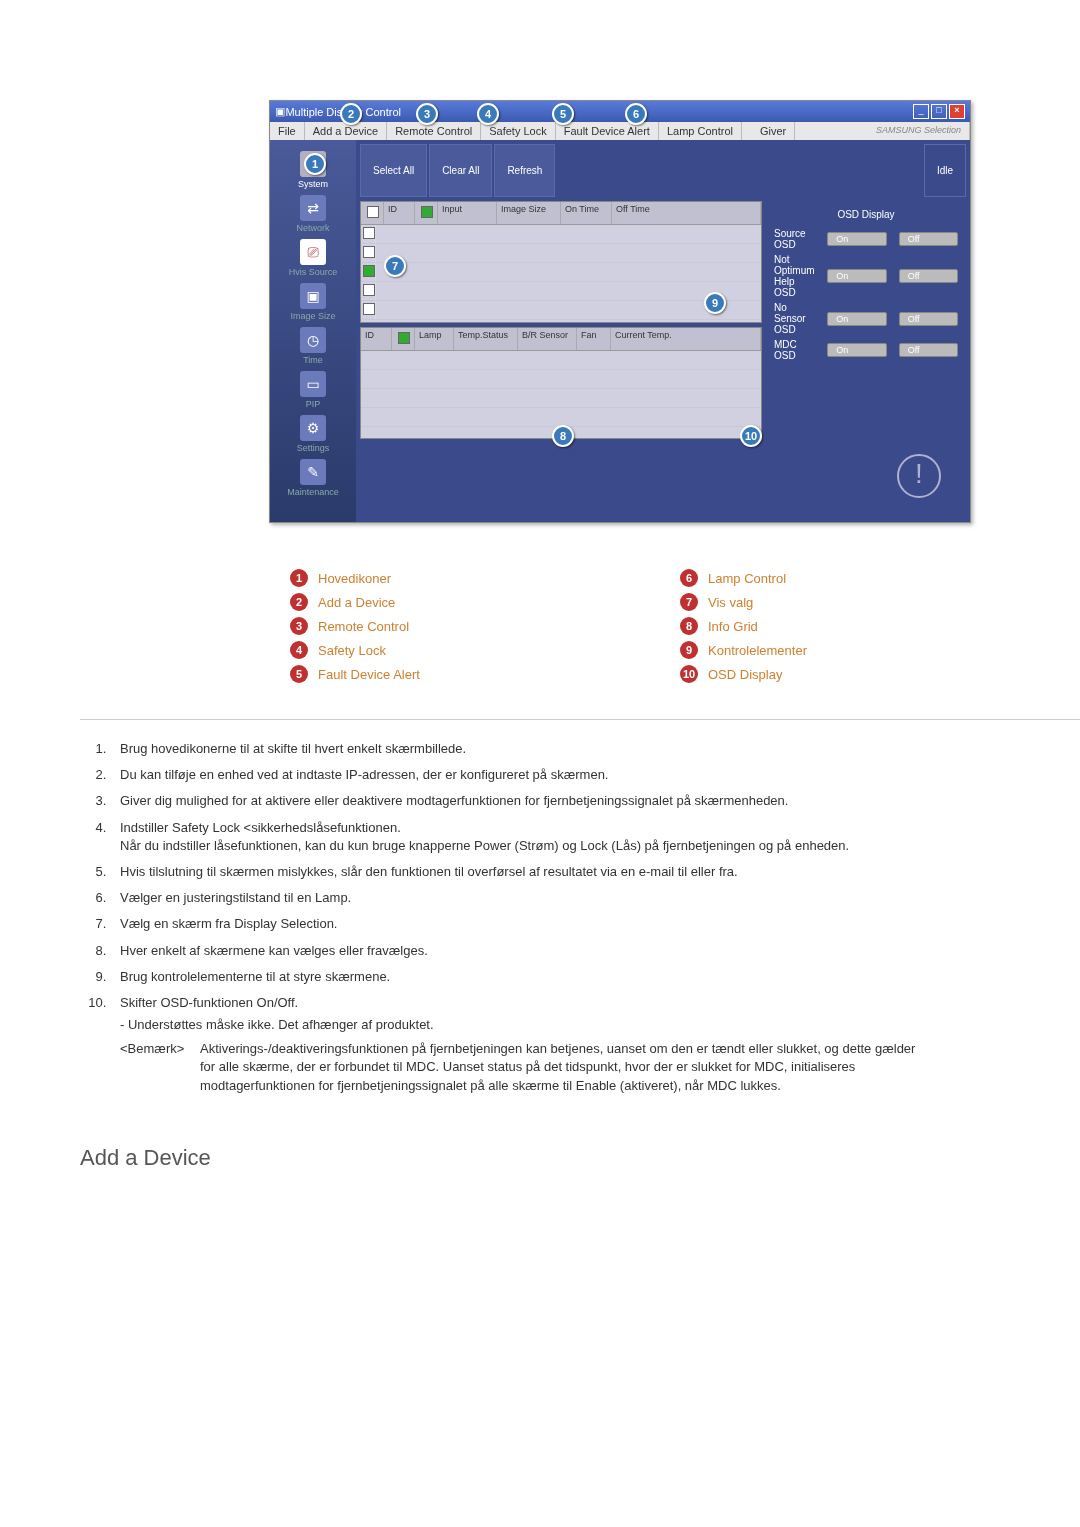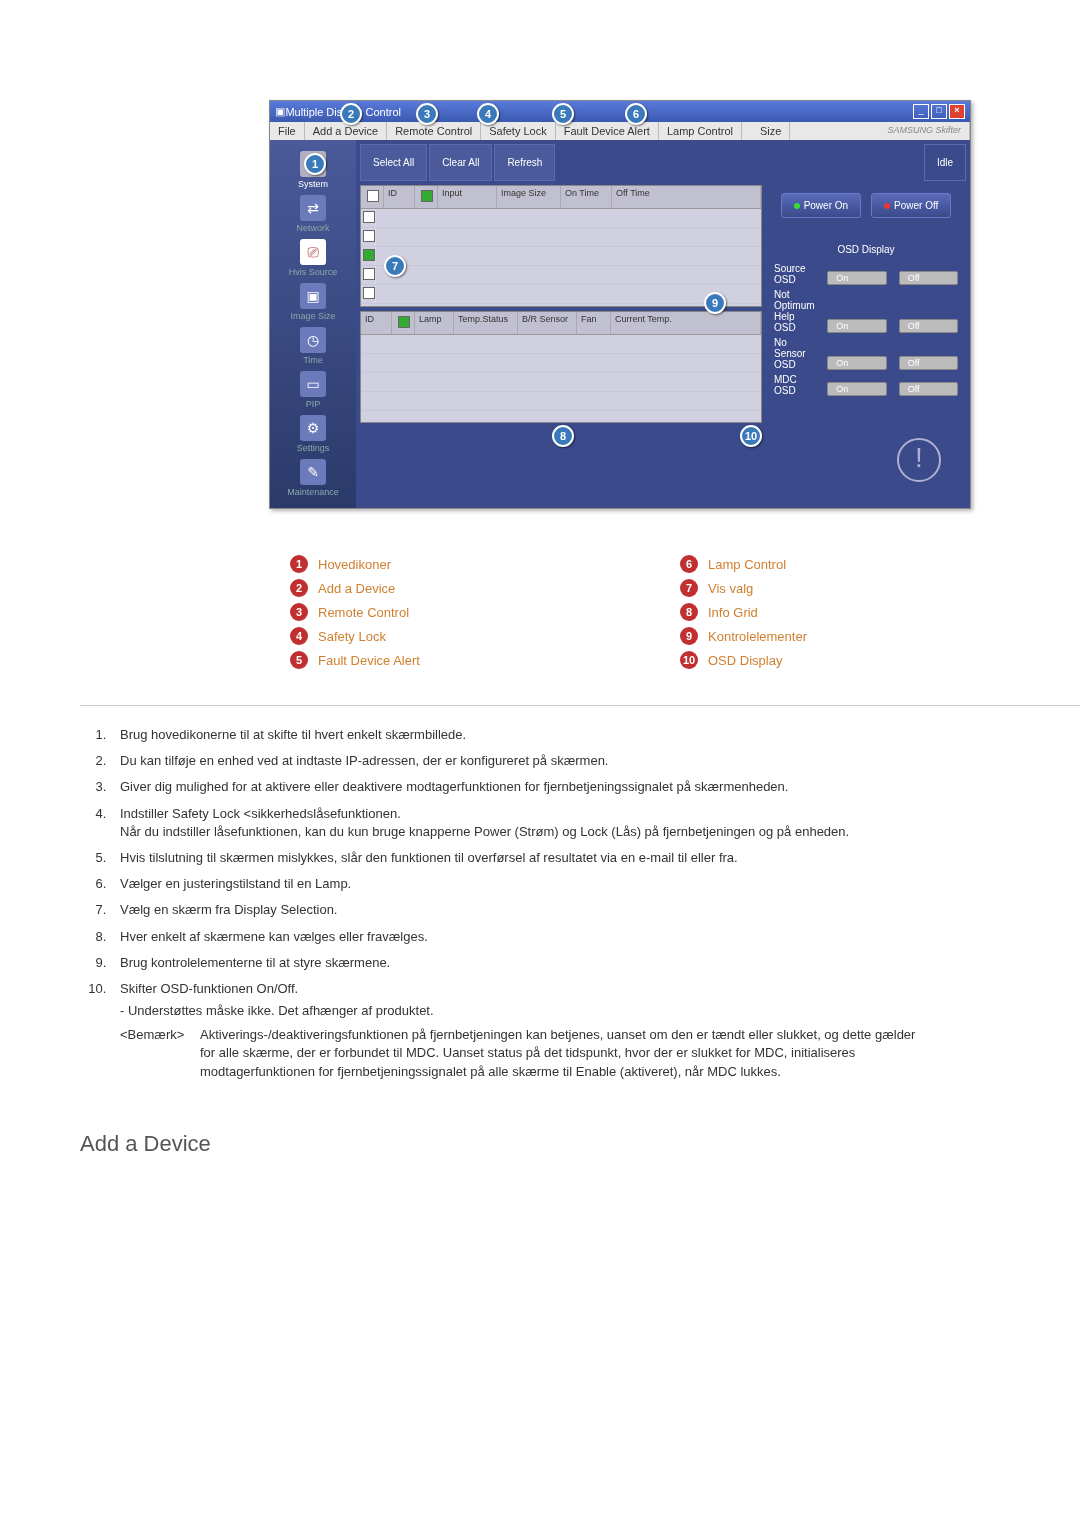--- a/index.html
+++ b/index.html
@@ -16,21 +16,21 @@
 .faulty{background:#2a3a6a;color:#fff;font-size:10px;text-align:right;padding:4px 15px}
 .faulty span.led{display:inline-block;width:8px;height:8px;background:#e04030;margin-right:4px;border-radius:1px}
 .mainarea{display:flex}
 .sidebar{width:80px;background:linear-gradient(#4a5a9a,#2a3a6a);padding:5px 3px;font-size:9px;color:#8aa;text-align:center}
 .sideitem{margin:6px 0;cursor:pointer}
 .sideicon{width:26px;height:26px;margin:0 auto 2px;background:#6a7aba;border-radius:3px;display:flex;align-items:center;justify-content:center;font-size:14px;color:#fff}
 .sideitem.sys .sideicon{background:#b0b0c0}
 .sideitem.sys{color:#fff}
 .content{flex:1;background:#3a4a8a;padding:4px}
 .toolbar{display:flex;gap:2px;margin-bottom:4px}
-.tbtn{background:#4a5a9a;color:#fff;font-size:10px;padding:12px 12px;border:1px solid #5a6aaa;cursor:pointer}
+.tbtn{background:#4a5a9a;color:#fff;font-size:10px;padding:20px 12px;border:1px solid #5a6aaa;cursor:pointer}
 .tbtn.idle{margin-left:auto;background:#3a4a8a;cursor:default}
 .panel{display:flex;gap:4px}
 .grid{background:#d0d0e0;font-size:9px;color:#333}
 .grid1{flex:1;height:120px;overflow:auto;border:1px solid #888}
 .grid2{flex:1;height:110px;margin-top:4px;overflow:auto;border:1px solid #888}
 .grid-header{display:flex;background:#c0c0d0;border-bottom:1px solid #999}
 .grid-header div{padding:2px 4px;border-right:1px solid #aaa}
 .grid-row{display:flex;height:18px;border-bottom:1px solid #c8c8d8}
 .grid-row div{border-right:1px solid #d8d8e8}
 .chk{display:inline-block;width:10px;height:10px;border:1px solid #666;background:#fff;margin:2px}
@@ -39,21 +39,21 @@
 .pbtn{background:linear-gradient(#5a6aba,#3a4a8a);border:1px solid #6a7aca;color:#fff;font-size:10px;padding:6px 12px;border-radius:3px;cursor:pointer;display:flex;align-items:center;gap:4px}
 .dot{width:6px;height:6px;border-radius:50%}
 .dot.g{background:#3d3}
 .dot.r{background:#e33}
 .vbox{padding:8px;color:#fff;font-size:10px}
 .slider{display:inline-block;width:100px;height:6px;background:#2a3a6a;border-radius:3px;position:relative;margin:0 6px;vertical-align:middle}
 .slider::after{content:"";position:absolute;left:10px;top:-3px;width:5px;height:12px;background:#ccc;border-radius:2px}
 .speaker{display:inline-block;width:18px;height:18px;background:#5a9aba;border-radius:50%;color:#fff;text-align:center;line-height:18px;float:right;margin-top:8px;font-size:10px}
 .osdbox{padding:8px;color:#fff;font-size:10px}
 .osdtitle{text-align:center;margin-bottom:8px;color:#fff}
-.osdrow{display:flex;align-items:flex-end;margin:4px 0}
+.osdrow{display:flex;align-items:center;margin:4px 0}
 .osdrow span{flex:1}
 .onoff{background:#bbb;border:1px solid #888;font-size:9px;padding:1px 8px;margin-left:12px;border-radius:2px;cursor:pointer}
 .bottomicon{text-align:right;padding:15px 25px 20px}
 .bottomicon div{display:inline-block;width:40px;height:40px;border:2px solid #b0b0d0;border-radius:50%;color:#b0b0d0;font-size:28px;text-align:center;line-height:36px}
 .callout{position:absolute;width:18px;height:18px;background:#3a7abb;border:2px solid #fff;border-radius:50%;color:#fff;font-size:11px;font-weight:bold;text-align:center;line-height:18px;box-shadow:1px 1px 2px rgba(0,0,0,.5)}
 .ssholder{position:relative}
 .legend{width:700px;margin:0 auto 30px;display:flex;gap:80px;padding-left:40px}
 .legcol{flex:1}
 .legrow{display:flex;align-items:center;margin:6px 0;color:#d08030;font-size:13px}
 .legnum{width:18px;height:18px;background:#c03030;border-radius:50%;color:#fff;font-size:11px;font-weight:bold;text-align:center;line-height:18px;margin-right:10px}
@@ -82,22 +82,22 @@
     <span class="winbox close" data-name="close-button">×</span>
   </div>
 
   <div class="menubar" data-name="menubar">
     <div data-name="menu-file">File</div>
     <div data-name="menu-add-device">Add a Device</div>
     <div data-name="menu-remote-control">Remote Control</div>
     <div data-name="menu-safety-lock">Safety Lock</div>
     <div data-name="menu-fault-device-alert">Fault Device Alert</div>
     <div data-name="menu-lamp-control">Lamp Control</div>
-    <div class="help" data-name="menu-help">Size</div>
-    <div class="brand" data-name="brand-label">SAMSUNG Skifter</div>
+    <div class="help" data-name="menu-help">Giver</div>
+    <div class="brand" data-name="brand-label">SAMSUNG Selection</div>
   </div>
 
 
   <div class="mainarea">
     <div class="sidebar" data-name="sidebar">
       <div class="sideitem sys" data-name="sidebar-item-system"><div class="sideicon" data-name="system-icon">◉</div><span>System</span></div>
       <div class="sideitem" data-name="sidebar-item-network"><div class="sideicon" data-name="network-icon">⇄</div><span>Network</span></div>
       <div class="sideitem" data-name="sidebar-item-input-source"><div class="sideicon" data-name="input-source-icon" style="background:#fff;color:#a33">⎚</div><span>Hvis Source</span></div>
       <div class="sideitem" data-name="sidebar-item-image-size"><div class="sideicon" data-name="image-size-icon">▣</div><span>Image Size</span></div>
       <div class="sideitem" data-name="sidebar-item-time"><div class="sideicon" data-name="time-icon">◷</div><span>Time</span></div>
@@ -154,30 +154,20 @@
               <div style="flex:1" data-name="col-current-temp">Current Temp.</div>
             </div>
             <div class="grid-row" data-name="table-row"></div>
             <div class="grid-row" data-name="table-row"></div>
             <div class="grid-row" data-name="table-row"></div>
             <div class="grid-row" data-name="table-row"></div>
           </div>
         </div>
 
         <div class="right">
-          <div class="pbox" data-name="power-panel">
-            <div class="pbtn" data-name="power-on-button">
-                    <span class="dot g" data-name="power-on-led-icon"></span>
-                    <span>Power On</span>
-                  </div>
-            <div class="pbtn" data-name="power-off-button">
-                    <span class="dot r" data-name="power-off-led-icon"></span>
-                    <span>Power Off</span>
-                  </div>
-          </div>
           <div class="osdbox" data-name="osd-panel">
             <div class="osdtitle" data-name="osd-title">OSD Display</div>
             <div class="osdrow">
                     <span data-name="osd-source-label">Source OSD</span>
                     <span class="onoff" data-name="osd-on-button">On</span>
                     <span class="onoff" data-name="osd-off-button">Off</span>
                   </div>
             <div class="osdrow">
                     <span data-name="osd-optimum-label">Not Optimum Help OSD</span>
                     <span class="onoff" data-name="osd-on-button">On</span>

